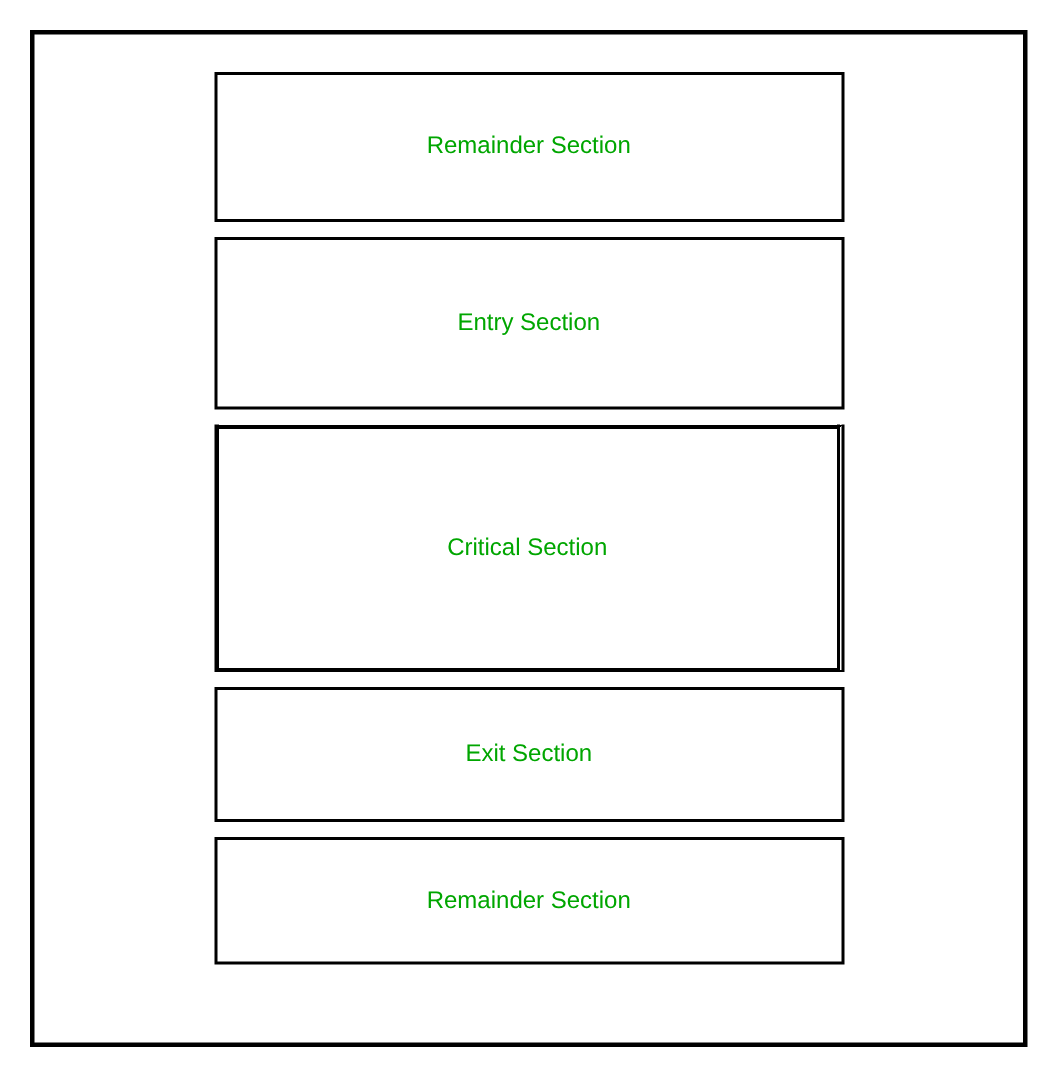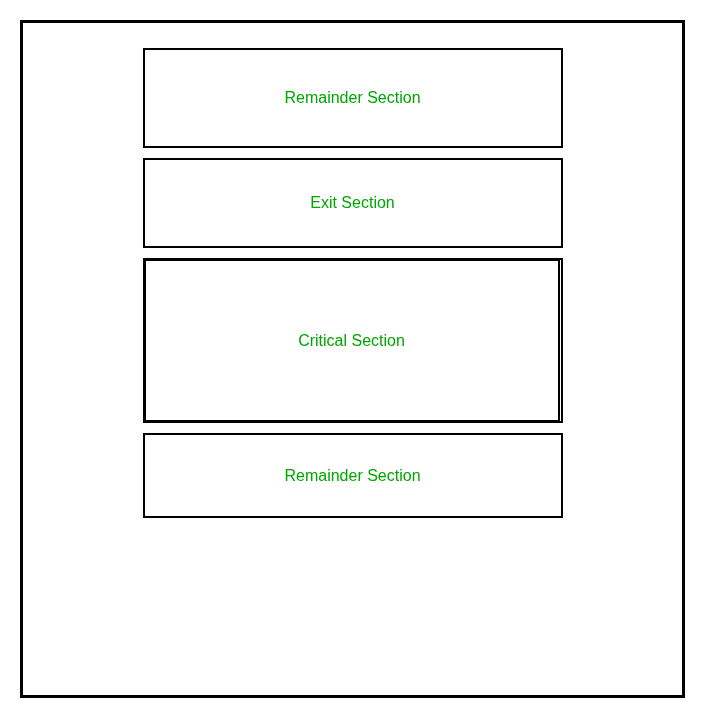--- a/index.html
+++ b/index.html
@@ -53,22 +53,25 @@
       height: 85px;
     }
   </style>
 </head>
 <body>
 
 <div class="outer-container">
   <div class="section-box box-remainder-top">
     <span>Remainder Section</span>
   </div>
-  <div class="section-box box-exit">
-    <span>Exit Section</span>
+  <div class="section-box box-entry">
+    <span>Entry Section</span>
   </div>
   <div class="section-box box-critical">
     <span>Critical Section</span>
+  </div>
+  <div class="section-box box-exit">
+    <span>Exit Section</span>
   </div>
   <div class="section-box box-remainder-bottom">
     <span>Remainder Section</span>
   </div>
 </div>
 
 </body></html>

